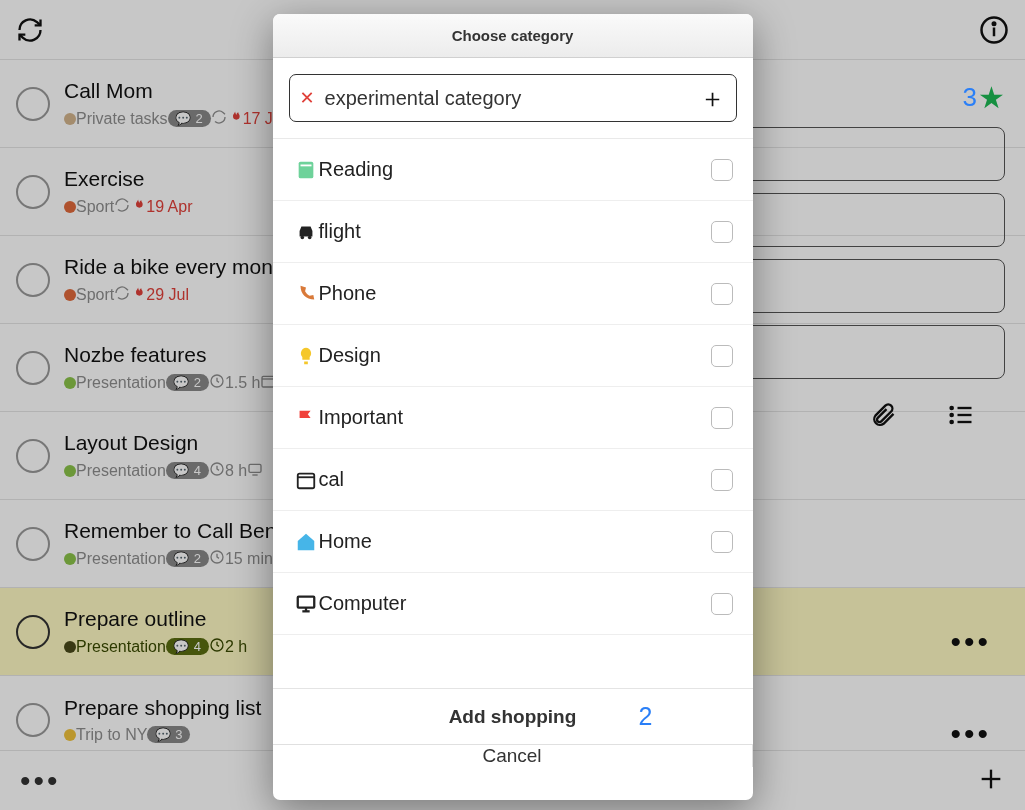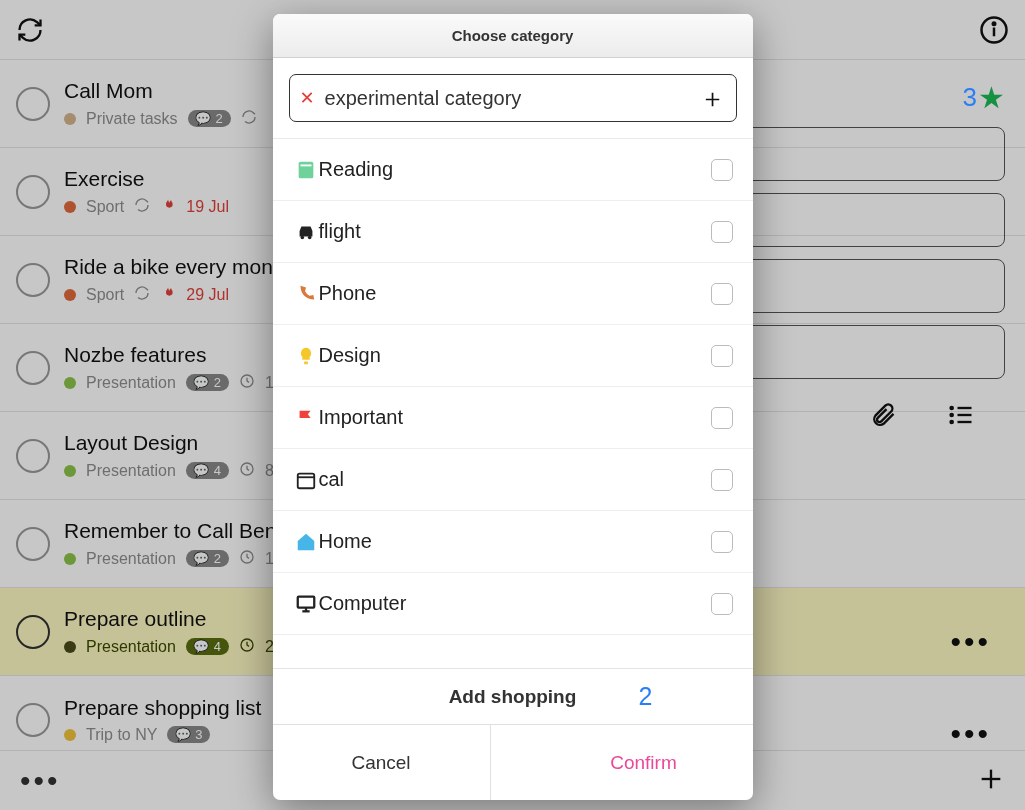--- a/index.html
+++ b/index.html
@@ -43,21 +43,21 @@
 .task .circle {
   width: 34px;
   height: 34px;
   border: 2px solid #999;
   border-radius: 50%;
   flex-shrink: 0;
 }
 .task.selected .circle { border-color: #333; }
 .task .body { display:flex; flex-direction:column; gap:6px; }
 .task .title { font-size: 21px; color:#111; }
-.task .meta { display:flex; align-items:center; gap:10px; font-size:16px; color:#8e8e8e; }
+.task .meta { display:flex; align-items:center; font-size:16px; color:#8e8e8e; }
 .task.selected .meta { color:#3a4a00; }
 .small-dot { width:12px; height:12px; border-radius:50%; display:inline-block; }
 .dot-beige { background:#d2b48c; }
 .dot-orange { background:#e06a3c; }
 .dot-green { background:#8bc34a; }
 .dot-dark { background:#4a4a1a; }
 .dot-yellow { background:#f0c23c; }
 .comment-pill {
   background:#888; color:#fff; border-radius:10px; padding:1px 8px;
   font-size:13px; display:inline-flex; align-items:center; gap:4px;
@@ -135,21 +135,21 @@
 .cat-item .label { flex:1; }
 .modal-add {
   height:56px; display:flex; align-items:center; justify-content:center;
   font-weight:700; font-size:19px; border-top:1px solid #e4e4e4;
   position:relative;
 }
 .badge-2 {
   position:absolute; right:100px; color:#2a7ff7; font-size:25px; font-weight:500;
 }
 .modal-buttons {
-  display:grid; grid-template-columns:1fr 1fr; height:76px; border-top:1px solid #e0e0e0;gap:44px;
+  display:grid; grid-template-columns:1fr; height:56px; border-top:1px solid #e0e0e0;gap:44px;
 }
 .modal-buttons > div {
   display:flex; align-items:center; justify-content:center; font-size:19px;
 }
 .modal-buttons > div:first-child { border-right:1px solid #e0e0e0; color:#333; }
 .modal-buttons > div:last-child { font-weight:400; color:#ec4899; }
 .badge-1 {
   position:absolute; color:#2a7ff7; font-size:25px; font-weight:500;
   left:300px; top:620px;
 }
@@ -203,21 +203,21 @@
       <div class="meta">
             <span class="small-dot dot-orange"></span>
             <span>Sport</span>
             <span><svg class="meta-icon" viewBox="0 0 24 24" fill="none" stroke="currentColor" stroke-width="2">
                 <path d="M3 12a9 9 0 0 1 15-6.7L21 8"></path>
                 <path d="M21 12a9 9 0 0 1-15 6.7"></path>
               </svg></span>
             <span class="flame"><svg class="meta-icon" viewBox="0 0 24 24" fill="currentColor">
                 <path d="M12 2c1 4-3 5-3 9a5 5 0 0 0 10 0c0-3-2-3-2-6 0 0-3 1-3 4-1-2-2-4-2-7z"></path>
               </svg></span>
-            <span class="date-red">19 Jul</span>
+            <span class="date-red">19 Apr</span>
           </div>
     </div>
       </div>
       <div class="task">
     <span class="circle"></span>
     <div class="body">
       <div class="title">Ride a bike every monday!</div>
       <div class="meta">
             <span class="small-dot dot-orange"></span>
             <span>Sport</span>

